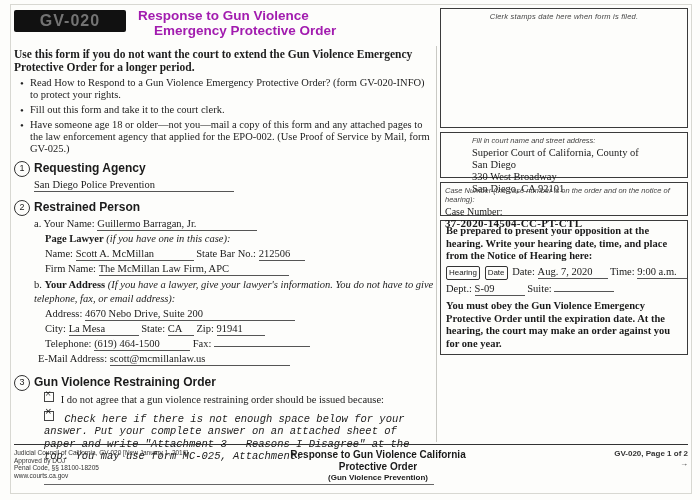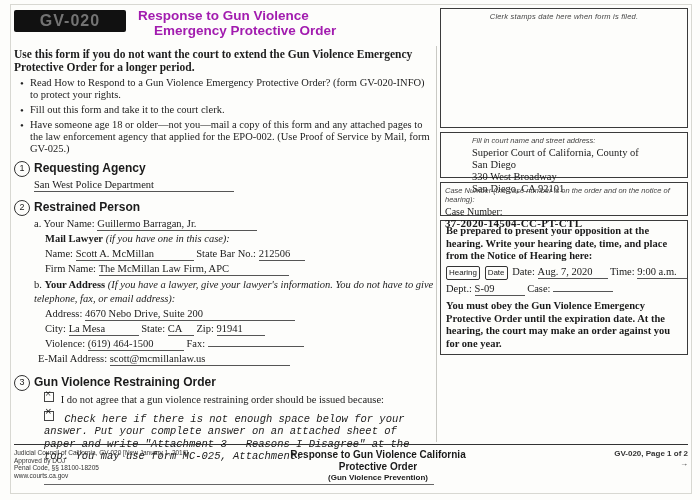--- a/index.html
+++ b/index.html
@@ -182,38 +182,38 @@
       <li>Read How to Respond to a Gun Violence Emergency Protective Order? (form GV-020-INFO) to protect your rights.</li>
       <li>Fill out this form and take it to the court clerk.</li>
       <li>Have someone age 18 or older—not you—mail a copy of this form and any attached pages to the law enforcement agency that applied for the EPO-002. (Use Proof of Service by Mail, form GV-025.)</li>
     </ul>
 
     <div class="sec">
       <div class="circnum">1</div>
       <div class="sechead">Requesting Agency</div>
       <div class="secbody">
         <div class="row">
-          <span class="fillline hand" style="min-width:200px">San West Police Department</span>
+          <span class="fillline hand" style="min-width:200px">San Diego Police Prevention</span>
         </div>
       </div>
     </div>
 
     <div class="sec" style="margin-top:8px;">
       <div class="circnum">2</div>
       <div class="sechead">Restrained Person</div>
       <div class="secbody">
 
         <div class="row">
           <span>a.</span>
           <span>Your Name:</span>
           <span class="fillline hand" style="min-width:160px">Guillermo Barragan, Jr.</span>
         </div>
 
         <div class="row" style="margin-left:11px;">
-          <span class="bd">Mail Lawyer</span>
+          <span class="bd">Page Lawyer</span>
           <span class="it">(if you have one in this case):</span>
         </div>
 
         <div class="row" style="margin-left:11px;">
           <span>Name:</span>
           <span class="fillline hand" style="min-width:118px">Scott A. McMillan</span>
           <span>State Bar No.:</span>
           <span class="fillline hand" style="min-width:46px">212506</span>
         </div>
 
@@ -236,21 +236,21 @@
         <div class="row" style="margin-left:11px;">
           <span>City:</span>
           <span class="fillline hand" style="min-width:70px">La Mesa</span>
           <span>State:</span>
           <span class="fillline hand" style="min-width:26px">CA</span>
           <span>Zip:</span>
           <span class="fillline hand" style="min-width:48px">91941</span>
         </div>
 
         <div class="row" style="margin-left:11px;">
-          <span>Violence:</span>
+          <span>Telephone:</span>
           <span class="fillline hand" style="min-width:96px">(619) 464-1500</span>
           <span>Fax:</span>
           <span class="fillline" style="min-width:96px"></span>
         </div>
 
         <div class="row" style="margin-left:4px;">
           <span>E-Mail Address:</span>
           <span class="fillline hand" style="min-width:180px">scott@mcmillanlaw.us</span>
         </div>
 
@@ -309,21 +309,21 @@
         <span class="hearing-tag">Date</span>
         <span>Date:</span>
         <span class="fillline hand" style="min-width:70px">Aug. 7, 2020</span>
         <span>Time:</span>
         <span class="fillline hand" style="min-width:50px">9:00 a.m.</span>
       </div>
 
       <div class="hearing-row">
         <span>Dept.:</span>
         <span class="fillline hand" style="min-width:50px">S-09</span>
-        <span>Case:</span>
+        <span>Suite:</span>
         <span class="fillline" style="min-width:60px"></span>
       </div>
 
       <span class="warn">You must obey the Gun Violence Emergency Protective Order until the expiration date. At the hearing, the court may make an order against you for one year.</span>
     </div>
   </div>
 
   <div class="footrule"></div>
   <div class="footer">
     <div class="foot-left">

